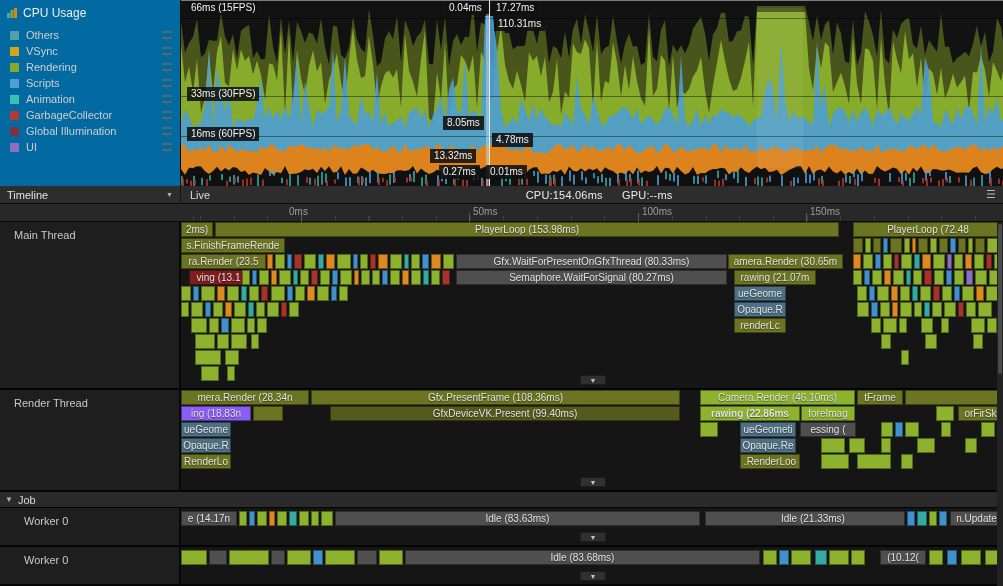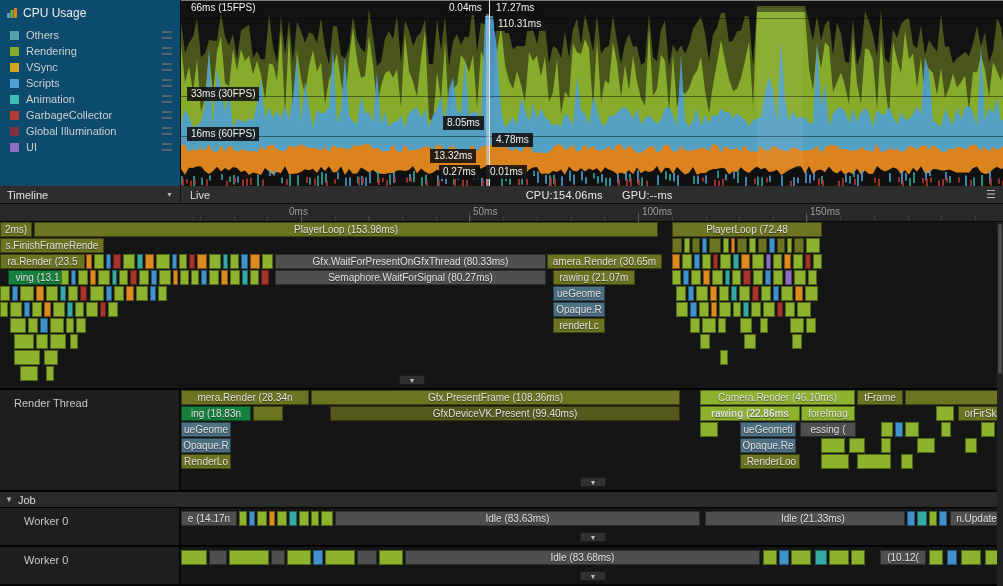--- a/index.html
+++ b/index.html
@@ -2,21 +2,21 @@
 <html><head>
 <meta charset="utf-8">
 <style>
   *{margin:0;padding:0;box-sizing:border-box}
   html,body{width:1003px;height:586px;overflow:hidden}
   body{background:#191919;font-family:"Liberation Sans",sans-serif;color:#ddd;-webkit-font-smoothing:antialiased}
   #app{position:relative;width:1003px;height:586px;background:#191919}
 
   
   #top{display:flex;height:186px}
-  #legend-panel{width:181px;flex:none;background:#0c4a6e;border-right:1px solid #0b0b0b;padding-top:4px}
+  #legend-panel{width:181px;flex:none;background:#0369a1;border-right:1px solid #0b0b0b;padding-top:4px}
   #cpu-header{display:flex;align-items:center;gap:5px;padding:2px 6px;font-size:12px;color:#ececec}
   #legend{list-style:none;margin-top:5px}
   .legend-item{display:flex;align-items:center;height:16px;padding:0 8px 0 10px;font-size:11px;color:#cfcfcf}
   .swatch{width:9px;height:9px;margin-right:7px;flex:none}
   .legend-label{flex:1;white-space:nowrap;overflow:hidden}
   .handle{width:10px;height:8px;border-top:2px solid #686868;border-bottom:2px solid #686868;flex:none;opacity:.85}
   #chart{position:relative;flex:1;background:#121212;overflow:hidden}
   #chart-svg{position:absolute;left:0;top:0}
   .chip{position:absolute;background:rgba(16,16,16,.88);color:#f2f2f2;font-size:10px;line-height:12px;padding:1px 4px;white-space:nowrap;z-index:3}
   #selection-line{position:absolute;top:0;width:1px;height:186px;background:#eceetf;background:#ececec;z-index:2}
@@ -69,27 +69,27 @@
         </svg>
         <span>CPU Usage</span>
       </div>
       <ul id="legend">
           <li class="legend-item">
             <span class="swatch" style="background: rgb(84, 160, 168);"></span>
             <span class="legend-label">Others</span>
             <span class="handle"></span>
           </li>
           <li class="legend-item">
+            <span class="swatch" style="background: rgb(215, 164, 31);"></span>
+            <span class="legend-label">VSync</span>
+            <span class="handle"></span>
+          </li>
+          <li class="legend-item">
             <span class="swatch" style="background: rgb(133, 169, 43);"></span>
             <span class="legend-label">Rendering</span>
-            <span class="handle"></span>
-          </li>
-          <li class="legend-item">
-            <span class="swatch" style="background: rgb(215, 164, 31);"></span>
-            <span class="legend-label">VSync</span>
             <span class="handle"></span>
           </li>
           <li class="legend-item">
             <span class="swatch" style="background: rgb(79, 159, 212);"></span>
             <span class="legend-label">Scripts</span>
             <span class="handle"></span>
           </li>
           <li class="legend-item">
             <span class="swatch" style="background: rgb(63, 191, 180);"></span>
             <span class="legend-label">Animation</span>
@@ -339,20 +339,23 @@
           <div class="tick-line" style="left: 288px;"></div>
           <div class="tick-label" style="left: 292px;">50ms</div>
           <div class="tick-line" style="left: 457px;"></div>
           <div class="tick-label" style="left: 461px;">100ms</div>
           <div class="tick-line" style="left: 625px;"></div>
           <div class="tick-label" style="left: 629px;">150ms</div>
         </div>
     </div>
     <div id="sections">
         <div class="section" style="height: 168px;">
+          <div class="labels">
+            <div class="thread-label">Main Thread</div>
+          </div>
           <div class="track">
             <div class="seg" style="left: 0px; width: 32px; top: 0px; background: rgb(107, 116, 32);">2ms)</div>
             <div class="seg" style="left: 34px; width: 624px; top: 0px; background: rgb(107, 116, 32);">PlayerLoop (153.98ms)</div>
             <div class="seg" style="left: 672px; width: 150px; top: 0px; background: rgb(107, 116, 32);">PlayerLoop (72.48</div>
             <div class="seg" style="left: 0px; width: 104px; top: 16px; background: rgb(107, 116, 32);">s.FinishFrameRende</div>
             <div class="seg" style="left: 672px; width: 10px; top: 16px; background: rgb(107, 116, 32);"></div>
             <div class="seg" style="left: 684px; width: 6px; top: 16px; background: rgb(141, 179, 46);"></div>
             <div class="seg" style="left: 692px; width: 8px; top: 16px; background: rgb(107, 116, 32);"></div>
             <div class="seg" style="left: 702px; width: 5px; top: 16px; background: rgb(65, 145, 204);"></div>
             <div class="seg" style="left: 709px; width: 12px; top: 16px; background: rgb(107, 116, 32);"></div>
@@ -395,21 +398,21 @@
             <div class="seg" style="left: 720px; width: 11px; top: 32px; background: rgb(141, 179, 46);"></div>
             <div class="seg" style="left: 733px; width: 6px; top: 32px; background: rgb(53, 170, 163);"></div>
             <div class="seg" style="left: 741px; width: 9px; top: 32px; background: rgb(221, 138, 33);"></div>
             <div class="seg" style="left: 752px; width: 12px; top: 32px; background: rgb(141, 179, 46);"></div>
             <div class="seg" style="left: 766px; width: 5px; top: 32px; background: rgb(143, 111, 194);"></div>
             <div class="seg" style="left: 773px; width: 9px; top: 32px; background: rgb(141, 179, 46);"></div>
             <div class="seg" style="left: 784px; width: 7px; top: 32px; background: rgb(221, 138, 33);"></div>
             <div class="seg" style="left: 793px; width: 10px; top: 32px; background: rgb(141, 179, 46);"></div>
             <div class="seg" style="left: 805px; width: 6px; top: 32px; background: rgb(165, 53, 43);"></div>
             <div class="seg" style="left: 813px; width: 9px; top: 32px; background: rgb(141, 179, 46);"></div>
-            <div class="seg" style="left: 8px; width: 59px; top: 48px; background: #15803d;">ving (13.1</div>
+            <div class="seg" style="left: 8px; width: 59px; top: 48px; background: #7f1d1d;">ving (13.1</div>
             <div class="seg" style="left: 61px; width: 8px; top: 48px; background: rgb(141, 179, 46);"></div>
             <div class="seg" style="left: 71px; width: 5px; top: 48px; background: rgb(65, 145, 204);"></div>
             <div class="seg" style="left: 78px; width: 10px; top: 48px; background: rgb(141, 179, 46);"></div>
             <div class="seg" style="left: 90px; width: 6px; top: 48px; background: rgb(221, 138, 33);"></div>
             <div class="seg" style="left: 98px; width: 12px; top: 48px; background: rgb(141, 179, 46);"></div>
             <div class="seg" style="left: 112px; width: 5px; top: 48px; background: rgb(53, 170, 163);"></div>
             <div class="seg" style="left: 119px; width: 9px; top: 48px; background: rgb(141, 179, 46);"></div>
             <div class="seg" style="left: 130px; width: 7px; top: 48px; background: rgb(165, 53, 43);"></div>
             <div class="seg" style="left: 139px; width: 10px; top: 48px; background: rgb(141, 179, 46);"></div>
             <div class="seg" style="left: 151px; width: 6px; top: 48px; background: rgb(65, 145, 204);"></div>
@@ -525,21 +528,21 @@
         <div class="section" style="height: 102px;">
           <div class="labels">
             <div class="thread-label">Render Thread</div>
           </div>
           <div class="track">
             <div class="seg" style="left: 0px; width: 128px; top: 0px; background: rgb(107, 116, 32);">mera.Render (28.34n</div>
             <div class="seg" style="left: 130px; width: 369px; top: 0px; background: rgb(107, 116, 32);">Gfx.PresentFrame (108.36ms)</div>
             <div class="seg" style="left: 519px; width: 155px; top: 0px; background: rgb(141, 179, 46);">Camera.Render (46.10ms)</div>
             <div class="seg" style="left: 676px; width: 46px; top: 0px; background: rgb(107, 116, 32);">tFrame</div>
             <div class="seg" style="left: 724px; width: 98px; top: 0px; background: rgb(107, 116, 32);"></div>
-            <div class="seg" style="left: 0px; width: 70px; top: 16px; background: #15803d;">ing (18.83n</div>
+            <div class="seg" style="left: 0px; width: 70px; top: 16px; background: #8b5cf6;">ing (18.83n</div>
             <div class="seg" style="left: 72px; width: 30px; top: 16px; background: rgb(107, 116, 32);"></div>
             <div class="seg" style="left: 149px; width: 350px; top: 16px; background: rgb(85, 89, 30);">GfxDeviceVK.Present (99.40ms)</div>
             <div class="seg" style="left: 519px; width: 100px; top: 16px; background: rgb(141, 179, 46); font-weight: bold;">rawing (22.86ms</div>
             <div class="seg" style="left: 620px; width: 54px; top: 16px; background: rgb(141, 179, 46);">foreImag</div>
             <div class="seg" style="left: 755px; width: 18px; top: 16px; background: rgb(141, 179, 46);"></div>
             <div class="seg" style="left: 777px; width: 45px; top: 16px; background: rgb(107, 116, 32);">orFirSk</div>
             <div class="seg" style="left: 0px; width: 50px; top: 32px; background: rgb(78, 112, 132);">ueGeome</div>
             <div class="seg" style="left: 519px; width: 18px; top: 32px; background: rgb(141, 179, 46);"></div>
             <div class="seg" style="left: 559px; width: 56px; top: 32px; background: rgb(78, 112, 132);">ueGeometi</div>
             <div class="seg" style="left: 619px; width: 56px; top: 32px; background: rgb(79, 79, 79);">essing (</div>

